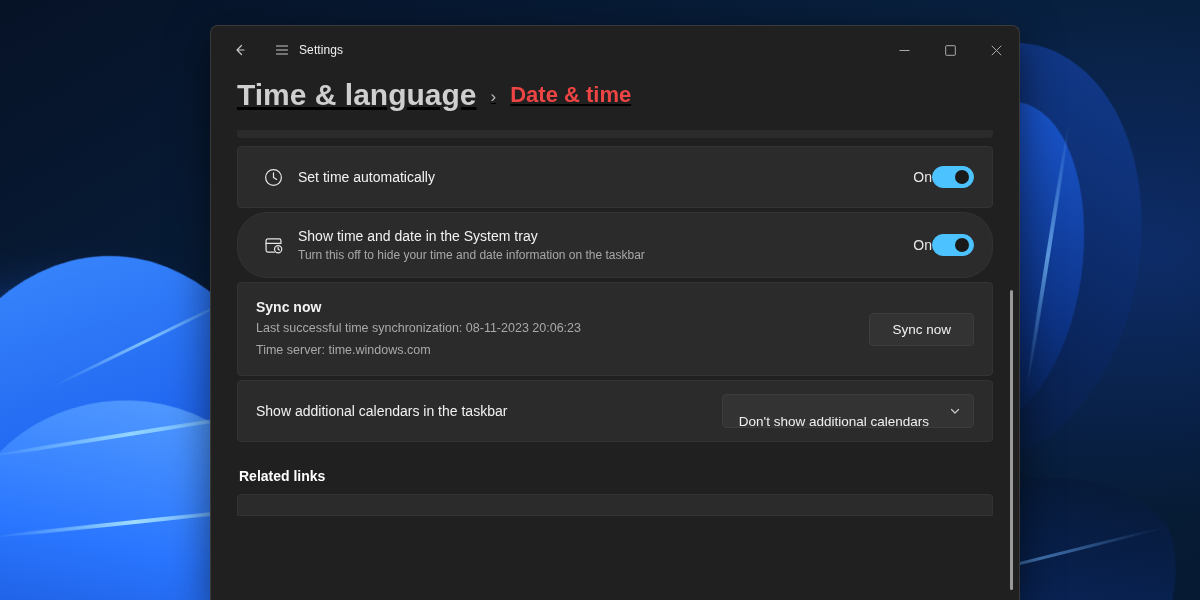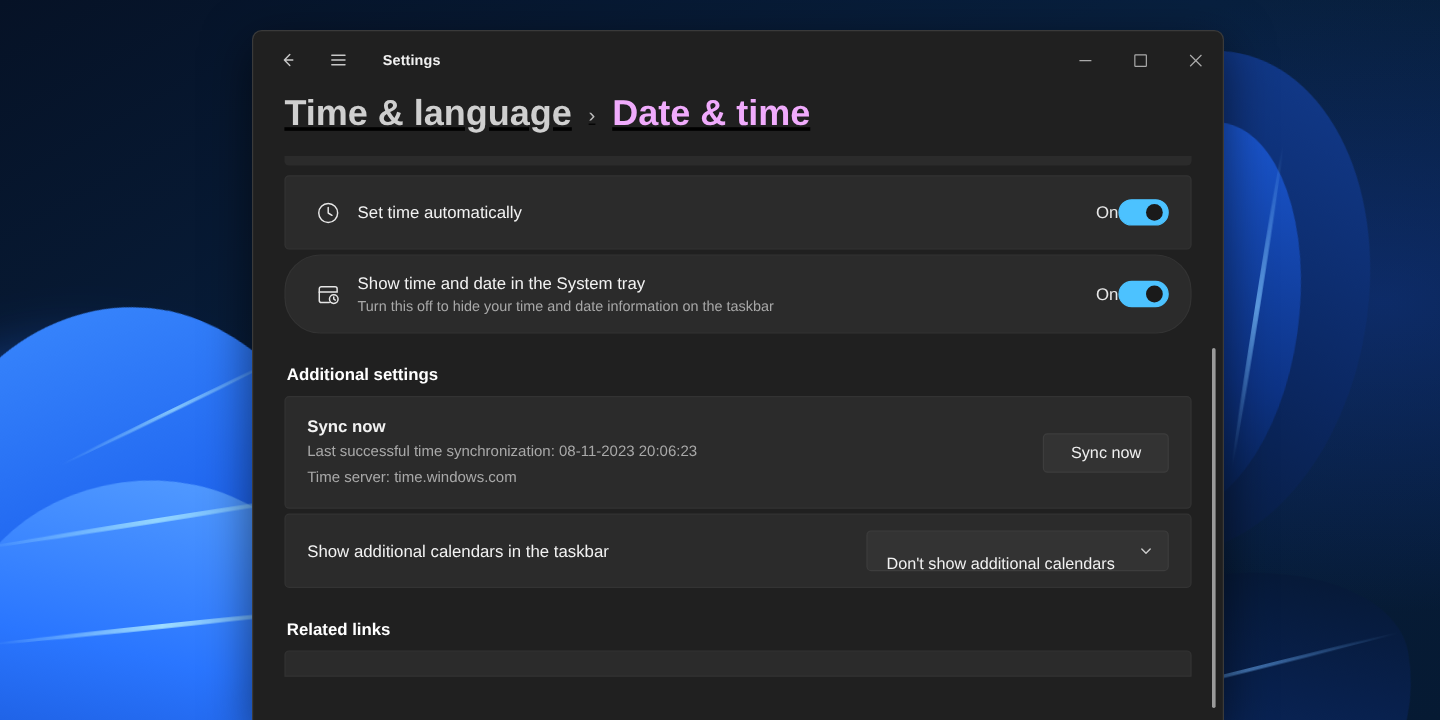--- a/index.html
+++ b/index.html
@@ -113,38 +113,38 @@
     position:relative;
   }
   .tb-btn {
     width:34px; height:32px;
     display:flex; align-items:center; justify-content:center;
     border-radius:4px; cursor:default;
     color:#c8c8c8;
   }
   #app-title {
     font-size:12px; color:#f0f0f0;
-    margin-left:20px; letter-spacing:.1px;font-weight:bold;
+    letter-spacing:.1px;
   }
   #wincontrols {
     position:absolute; right:0; top:0;
     display:flex; height:48px;
   }
   .wc { width:46px; height:48px; display:flex; align-items:center; justify-content:center; color:#aaaaaa; }
 
   
   #breadcrumb {
     display:flex; align-items:center;
     padding:4px 0 18px 26px;
     gap:14px;
     text-decoration:underline;
   }
   .crumb-muted { font-size:30px; font-weight:600; color:#cfcfcf; }
   .crumb-sep { font-size:17px; color:#bdbdbd; margin-top:4px; }
-  .crumb-active { font-size:30px; font-weight:600; color:#f0abfc; }
+  .crumb-active { font-size:22px; font-weight:600; color:#ef4444; }
 
   
   #content {
     position:relative;
     height:calc(580px - 48px - 66px);
     padding:0 26px 0 26px;
     overflow:hidden;
   }
   #partial-card {
     height:8px;
@@ -334,21 +334,20 @@
         <div class="card-sub">Turn this off to hide your time and date information on the taskbar</div>
       </div>
       <div class="toggle-wrap">
         <span class="toggle-label">On</span>
         <div class="switch">
           <div class="knob"></div>
         </div>
       </div>
     </div>
 
-    <div class="section-head">Additional settings</div>
 
     <div class="card sync">
       <div class="sync-text">
         <div class="sync-title">Sync now</div>
         <div class="sync-line">Last successful time synchronization: 08-11-2023 20:06:23</div>
         <div class="sync-line">Time server: time.windows.com</div>
       </div>
       <button class="btn">Sync now</button>
     </div>
 

